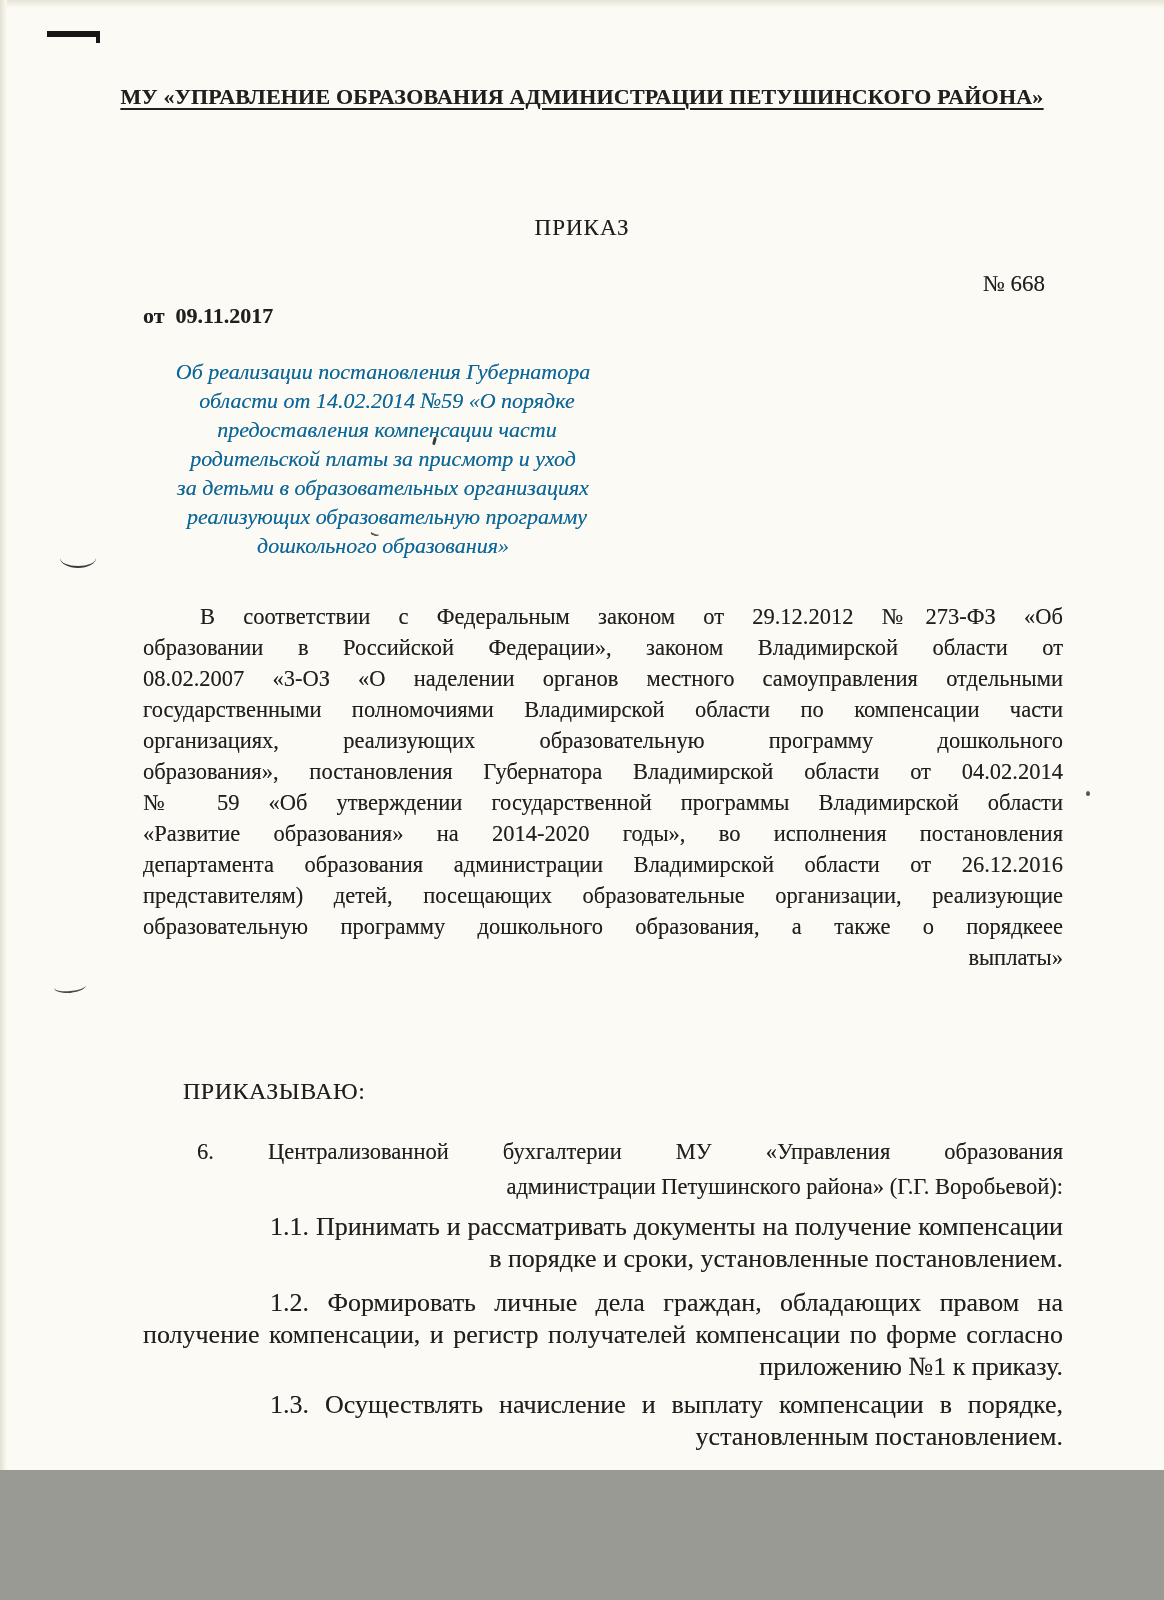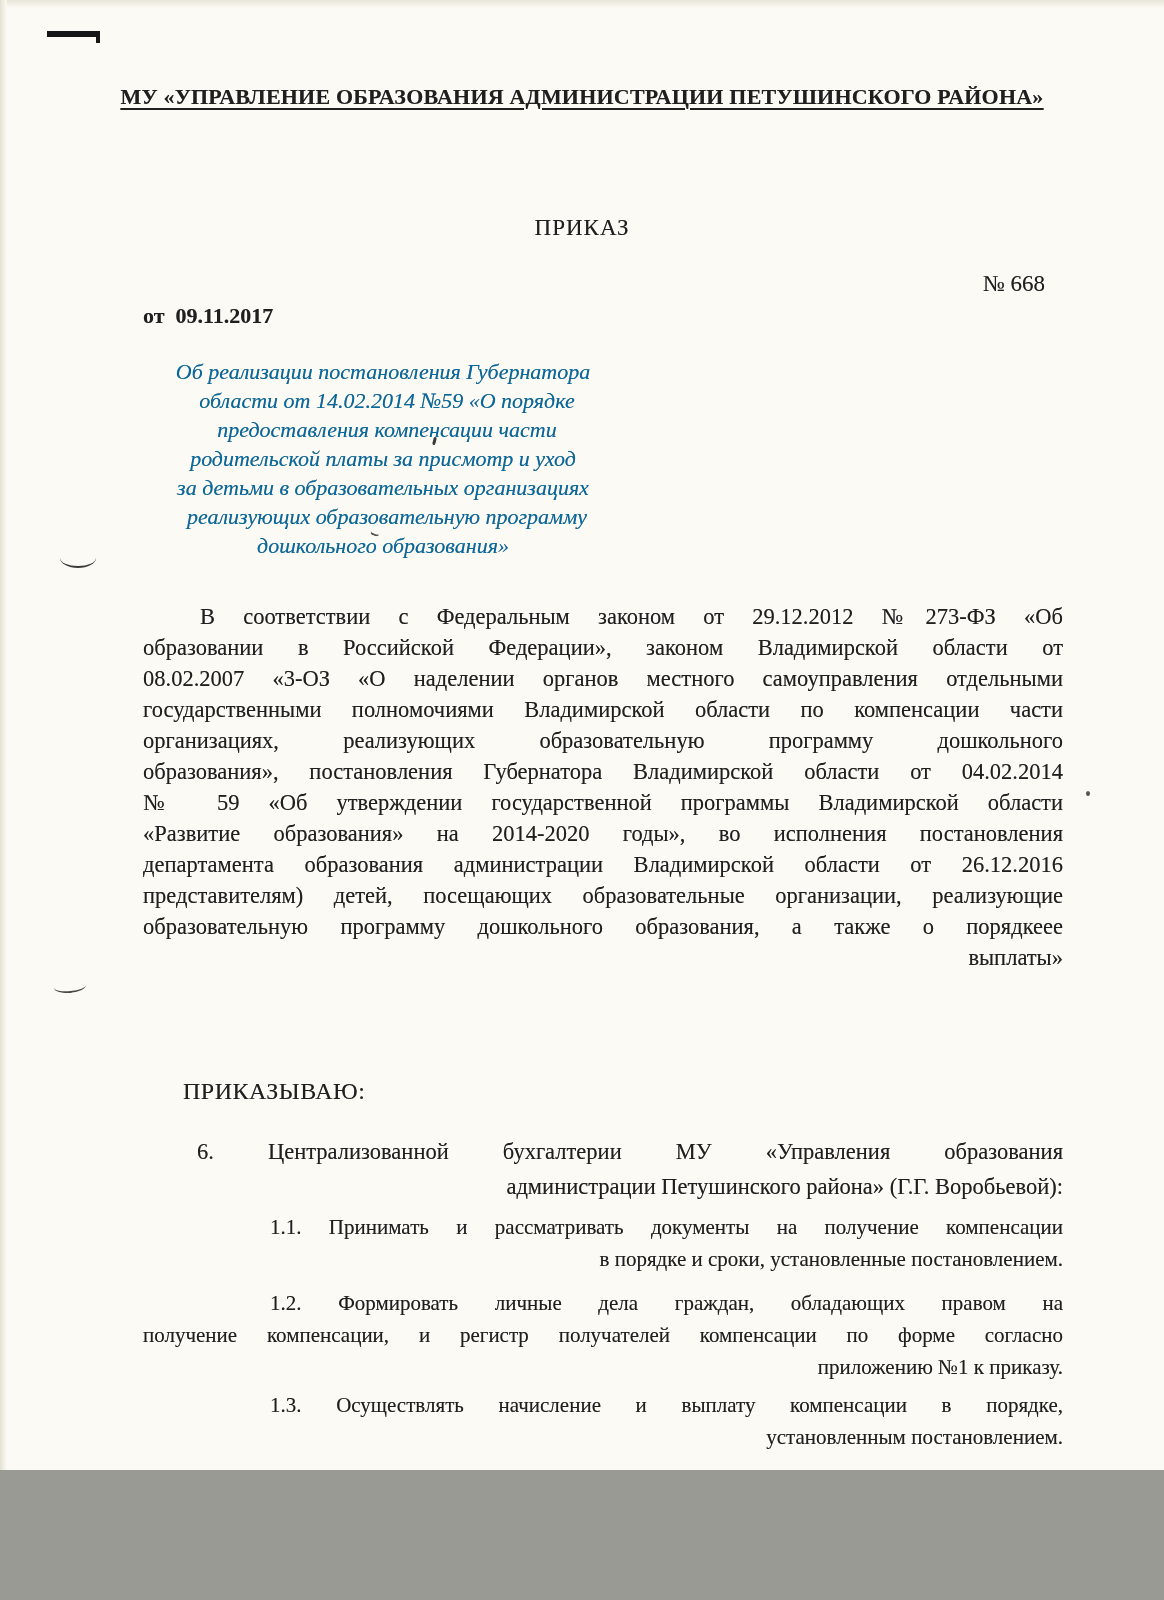--- a/index.html
+++ b/index.html
@@ -119,21 +119,21 @@
     font-size: 24px; letter-spacing: 0.5px; margin-left: 40px;
   }
   
   .item-1 {
     position: absolute; top: 1134px; left: 197px; width: 866px;
     font-size: 22.5px; line-height: 35px;
   }
   .item-1 .cont { padding-left: 56px; }
   .sub-item {
     position: absolute; left: 143px; width: 920px;
-    font-size: 21px; line-height: 32px;
+    font-size: 26px; line-height: 32px;
   }
   .item-1-1 { top: 1211px; }
   .item-1-2 { top: 1287px; }
   .item-1-3 { top: 1389px; }
   .sub-item .num-indent { padding-left: 127px; }
 </style>
 </head>
 <body>
 
 <div class="page">

